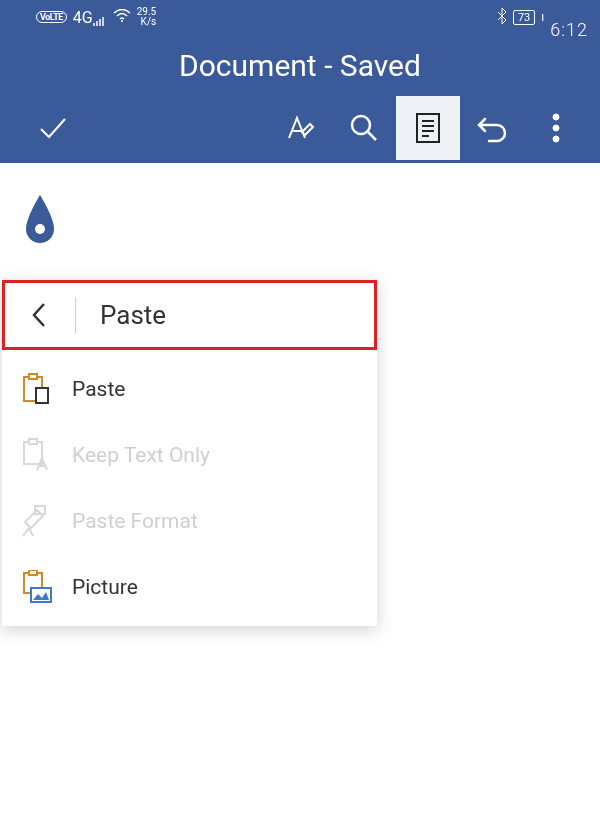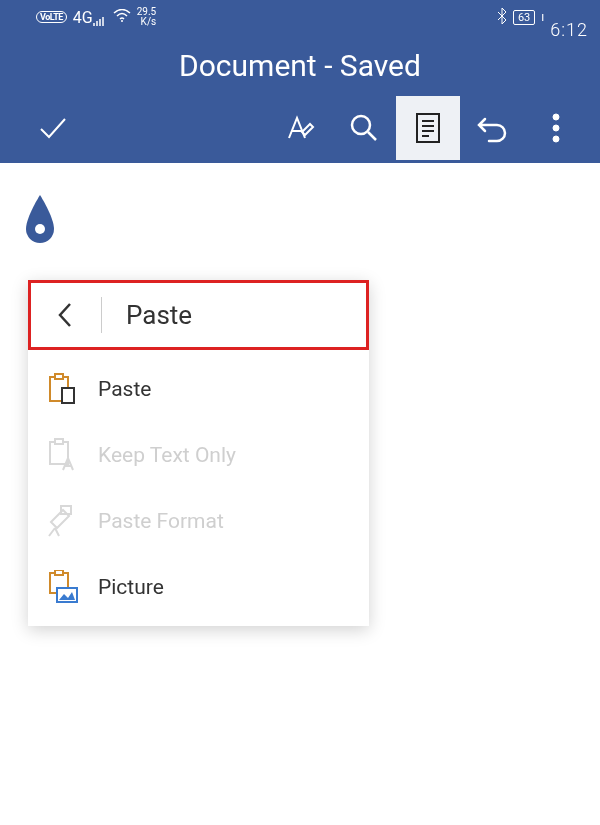--- a/index.html
+++ b/index.html
@@ -67,23 +67,23 @@
   }
   .tb-btn.active { background: #eef1f5; }
   .tb-btn svg { stroke: #fff; }
   .tb-btn.active svg { stroke: #222; fill:none; }
   .doc-area {
     padding: 30px 22px;
   }
   .drop-icon svg { display:block; }
   .menu-panel {
     position: absolute;
-    left: 28px;
+    left: 2px;
     top: 280px;
-    width: 341px;
+    width: 375px;
     background: #fff;
     box-shadow: 0 4px 16px rgba(0,0,0,0.18);
   }
   .menu-header {
     display: flex;
     align-items: center;
     height: 70px;
     border: 3px solid #d22;
     position: relative;
   }
@@ -150,21 +150,21 @@
       <div>29.5</div>
       <div>K/s</div>
     </span>
   </div>
   <div class="status-right">
     <span>
       <svg width="10" height="16" viewBox="0 0 10 16">
           <path d="M5 0 L5 16 M5 0 L9 4 L1 12 M5 16 L9 12 L1 4" stroke="#fff" stroke-width="1" fill="none"></path>
         </svg>
     </span>
-    <span class="battery-box">63</span>
+    <span class="battery-box">73</span>
     <span style="font-size:12px">ı</span>
     <span class="clock">6:12</span>
   </div>
 </div>
 
 <div class="appbar">
   <div class="titlebar">Document - Saved</div>
   <div class="toolbar">
     <div class="tb-btn">
       <svg width="34" height="34" viewBox="0 0 34 34" fill="none" stroke-width="2">

